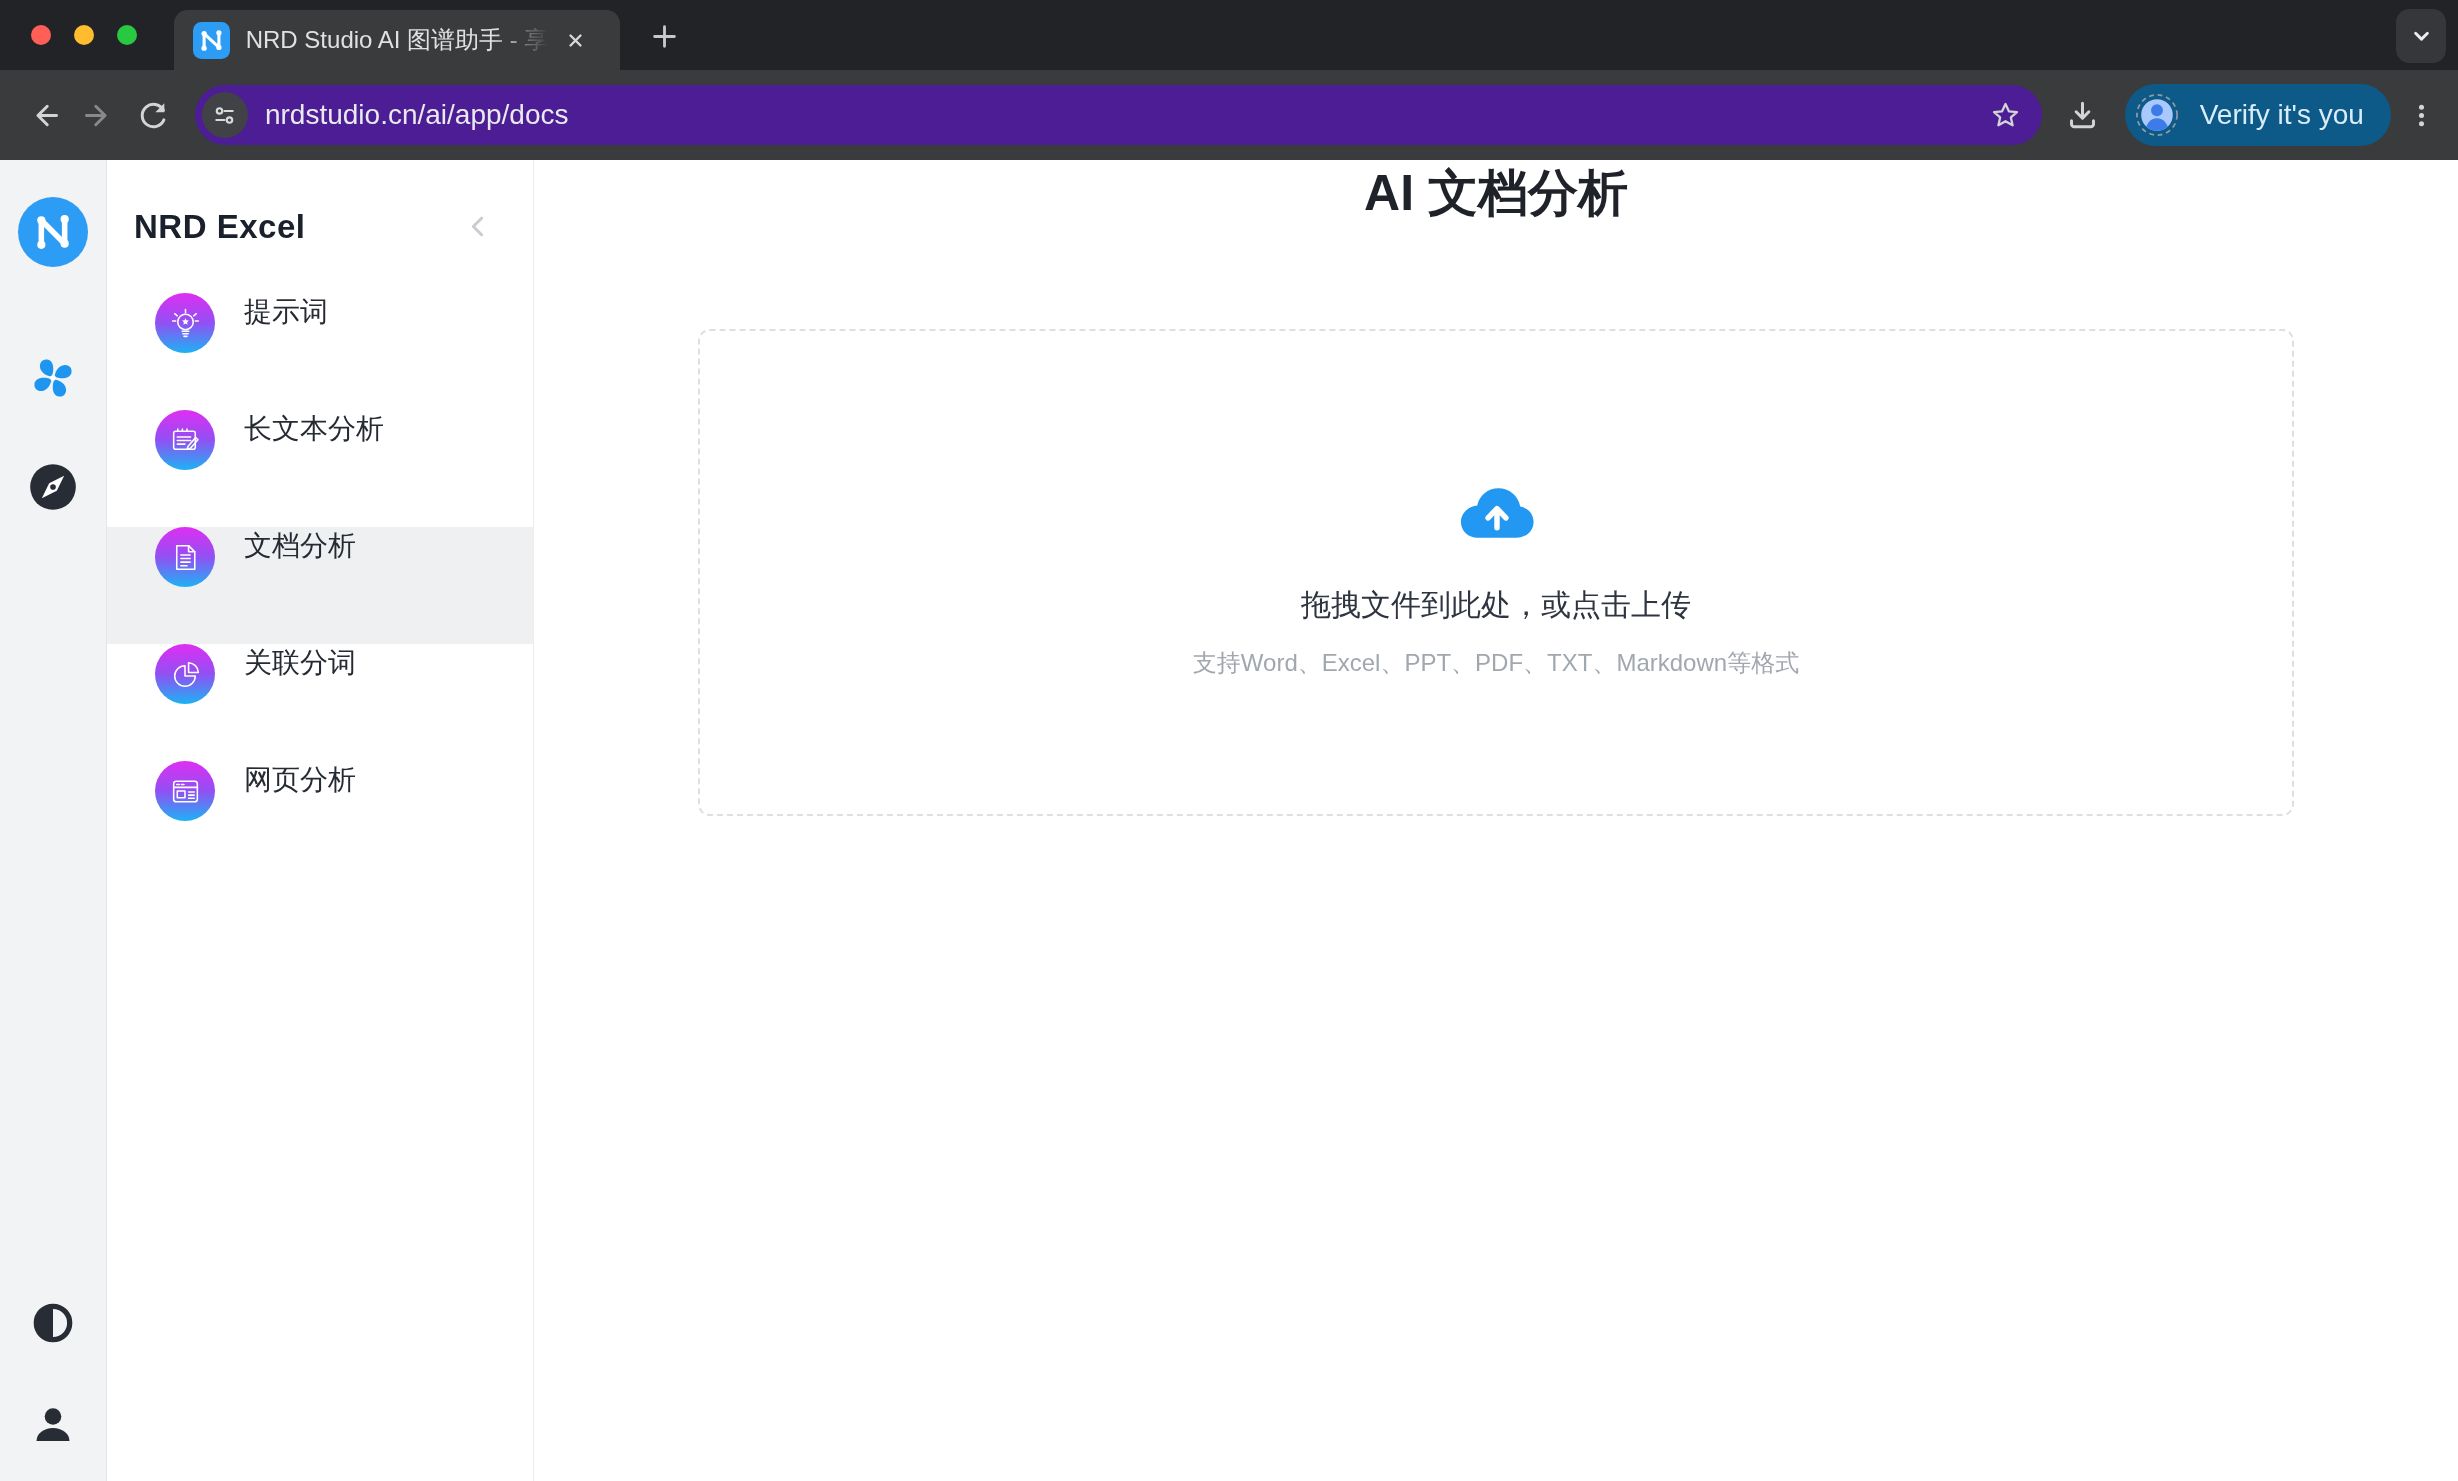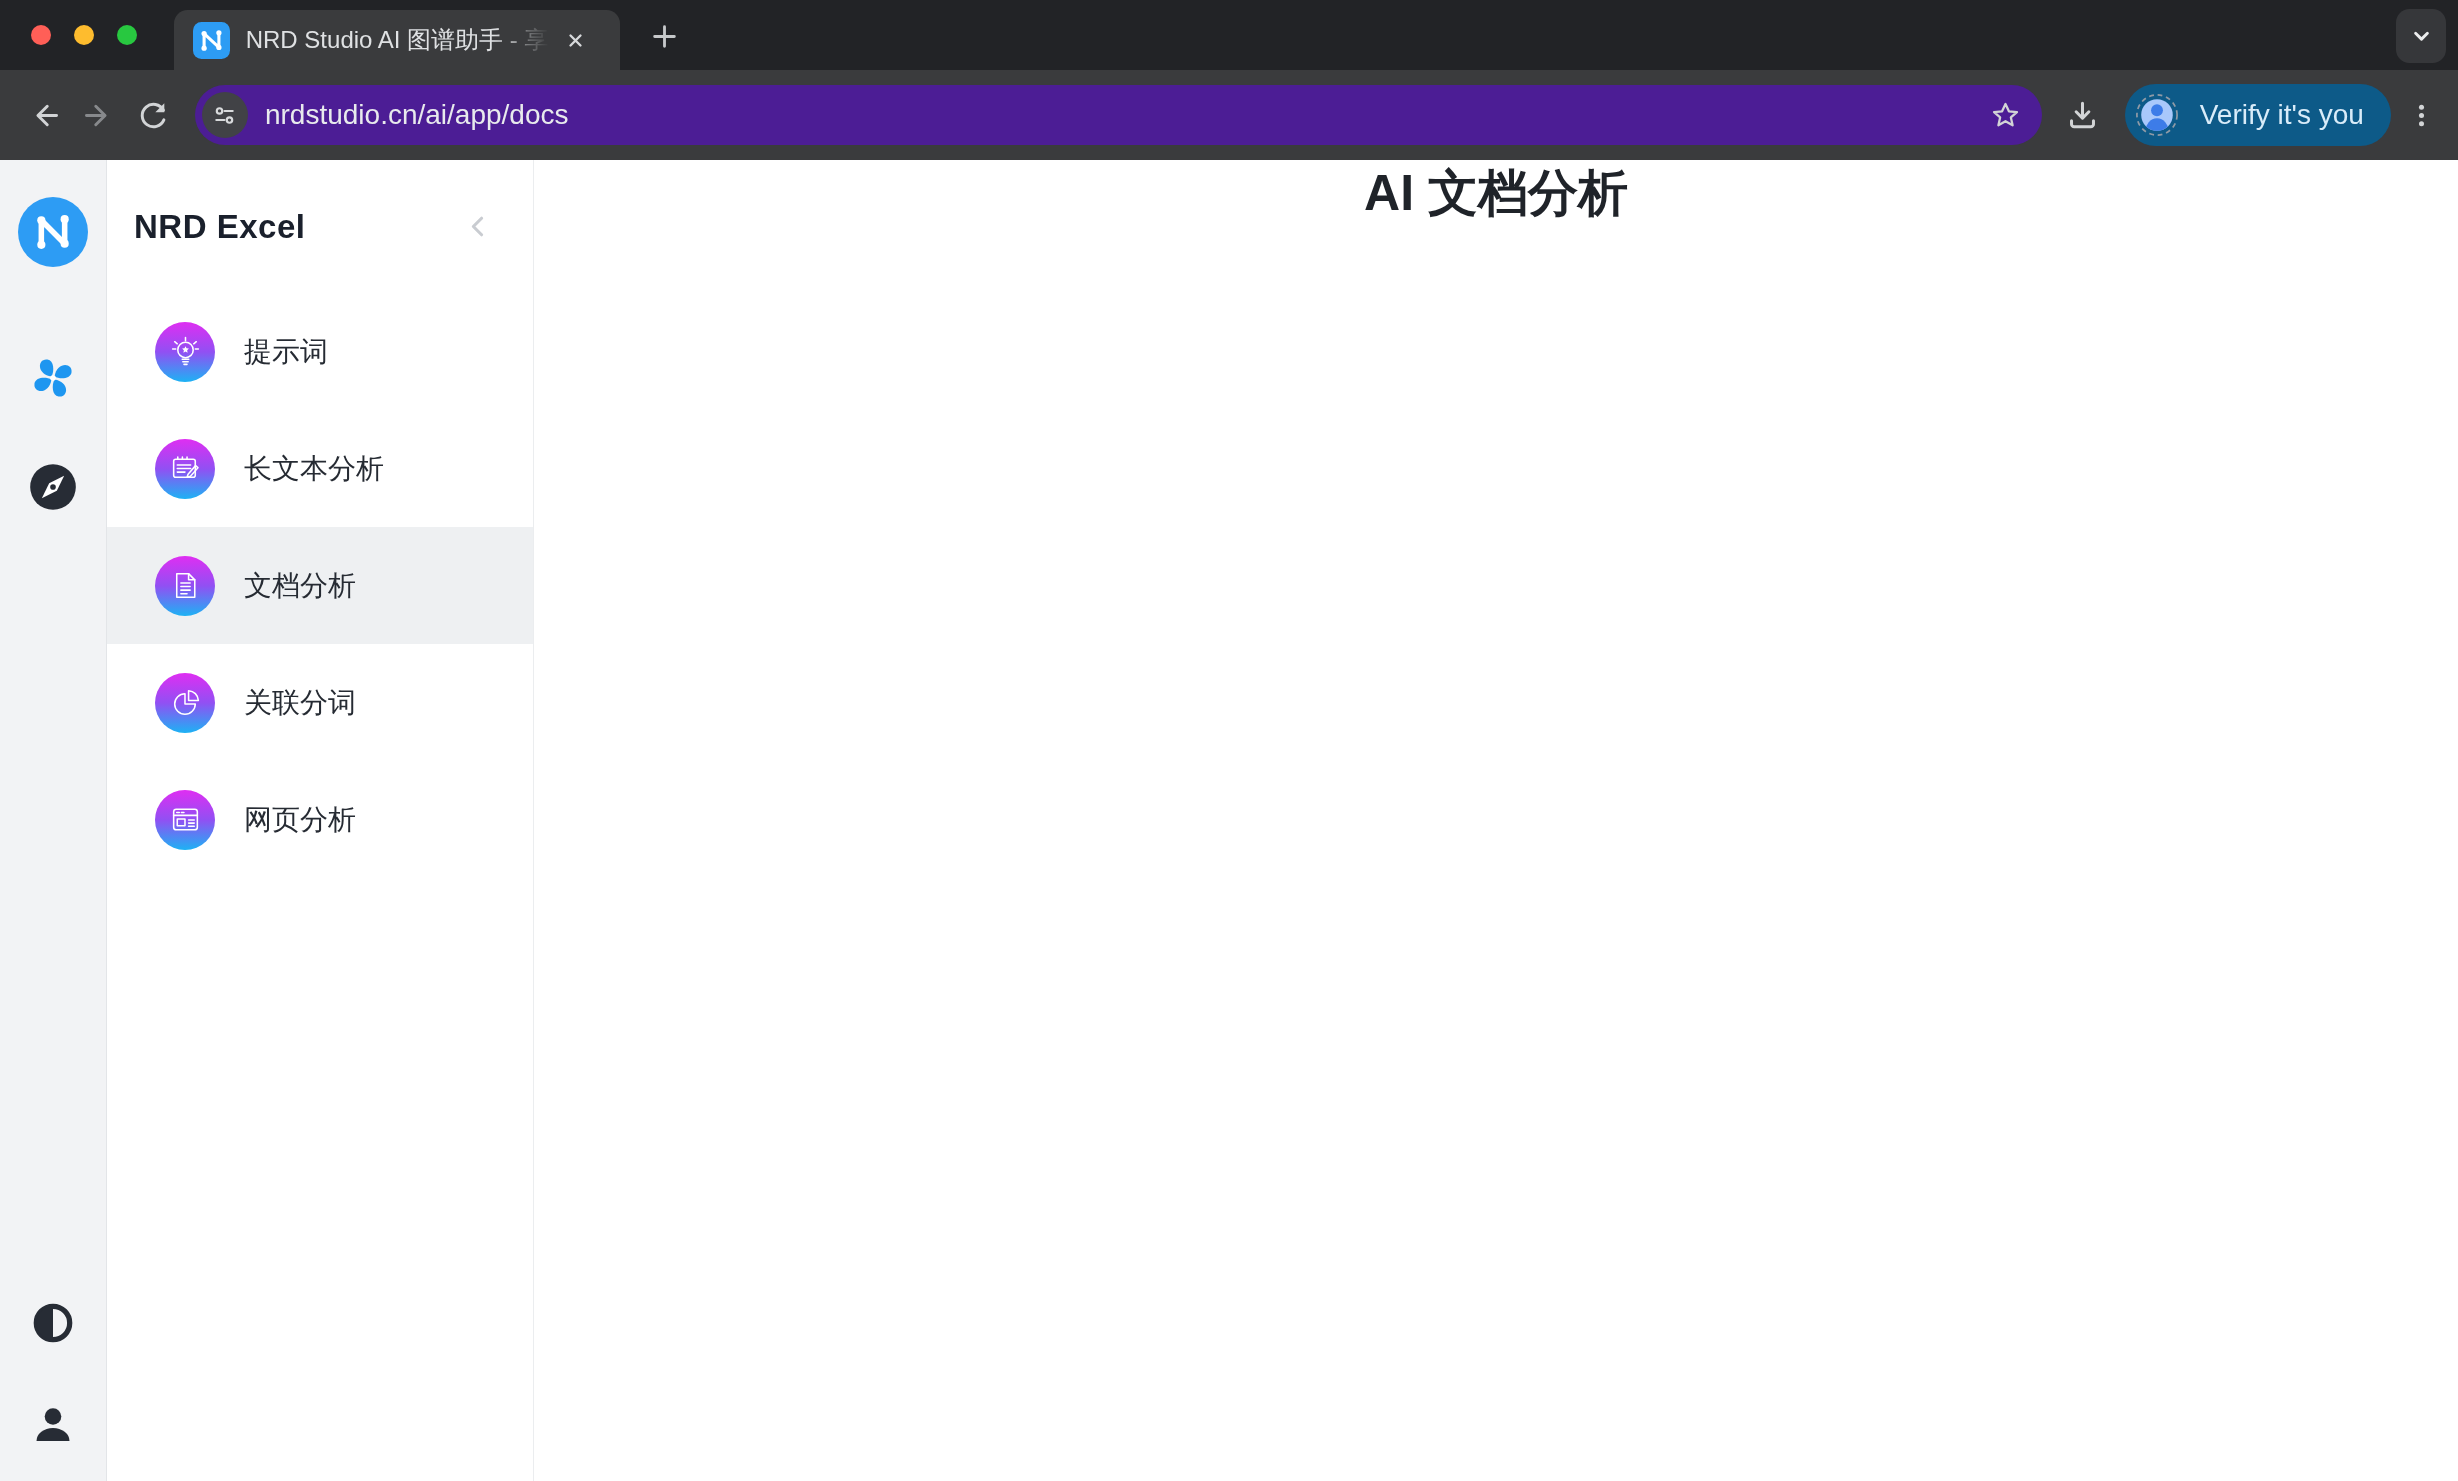--- a/index.html
+++ b/index.html
@@ -46,21 +46,21 @@
   .rail-pinwheel { margin-top:89px; width:44px; height:44px; }
   .rail-compass { margin-top:62px; width:50px; height:50px; }
   .rail-bottom { margin-top:auto; display:flex; flex-direction:column; align-items:center; }
   .rail-contrast { width:42px; height:42px; }
   .rail-user { margin-top:60px; margin-bottom:35px; width:42px; height:42px; }
 
   .sidebar { width:427px; background:#fff; border-right:1px solid #ebedef; display:flex; flex-direction:column; flex:0 0 auto; }
   .sb-header { height:133px; display:flex; align-items:center; padding:0 37px 0 27px; }
   .sb-brand { font-size:33px; font-weight:700; color:#1a202c; letter-spacing:0.5px; }
   .sb-collapse { margin-left:auto; width:35px; height:35px; display:flex; align-items:center; justify-content:center; }
-  .sb-item { height:117px; display:flex; align-items:center; padding-left:48px; cursor:default; }
+  .sb-item { height:117px; display:flex; align-items:flex-start; padding-left:48px; cursor:default; }
   .sb-item.active { background:#eef0f2; }
   .sb-icon { width:60px; height:60px; border-radius:50%; flex:0 0 auto;
              background:linear-gradient(180deg,#df2ef2 0%,#9150f3 50%,#1db2f4 100%);
              display:flex; align-items:center; justify-content:center; }
   .sb-label { font-size:28px; color:#262b33; margin-left:29px; }
 
   .main { flex:1 1 auto; min-width:0; background:#fff; }
   .page-title { text-align:center; font-size:50px; font-weight:600; color:#1f2329; }
   .dropzone { width:1596px; height:487px; margin:102px auto 0; border:2.9px dashed #dcdfe4; border-radius:11.6px;
               display:flex; flex-direction:column; align-items:center; padding-top:151px; background:#fff; }
@@ -281,17 +281,26 @@
             <path d="M20 17.5h5.5M20 20.5h5.5M20 23.5h5.5"></path>
           </svg>
         </span>
         <span class="sb-label">网页分析</span>
       </div>
     </div>
 
     <div class="main">
       <h1 class="page-title">AI 文档分析</h1>
 
+      <div class="dropzone">
+        <svg class="dz-cloud" viewBox="0 0 86 62">
+          <path d="M24 56h39c10.5 0 17.5-7.5 17.5-16 0-8-5.5-14-13.5-15.5C65 13 55.5 6 45 6 34 6 25.5 13.5 23.5 23.5 14 24.5 7 31.5 7 40c0 9 7.5 16 17 16z" fill="#2298f3"></path>
+          <path d="M43.5 46V28" stroke="#fff" stroke-width="5.5" stroke-linecap="round"></path>
+          <path d="M34.5 36 43.5 26.5 52.5 36" stroke="#fff" stroke-width="5.5" fill="none" stroke-linecap="round" stroke-linejoin="round"></path>
+        </svg>
+        <div class="dz-primary">拖拽文件到此处，或点击上传</div>
+        <div class="dz-secondary">支持Word、Excel、PPT、PDF、TXT、Markdown等格式</div>
+      </div>
     </div>
 
   </div>
 </div>
 
 
 </body></html>

